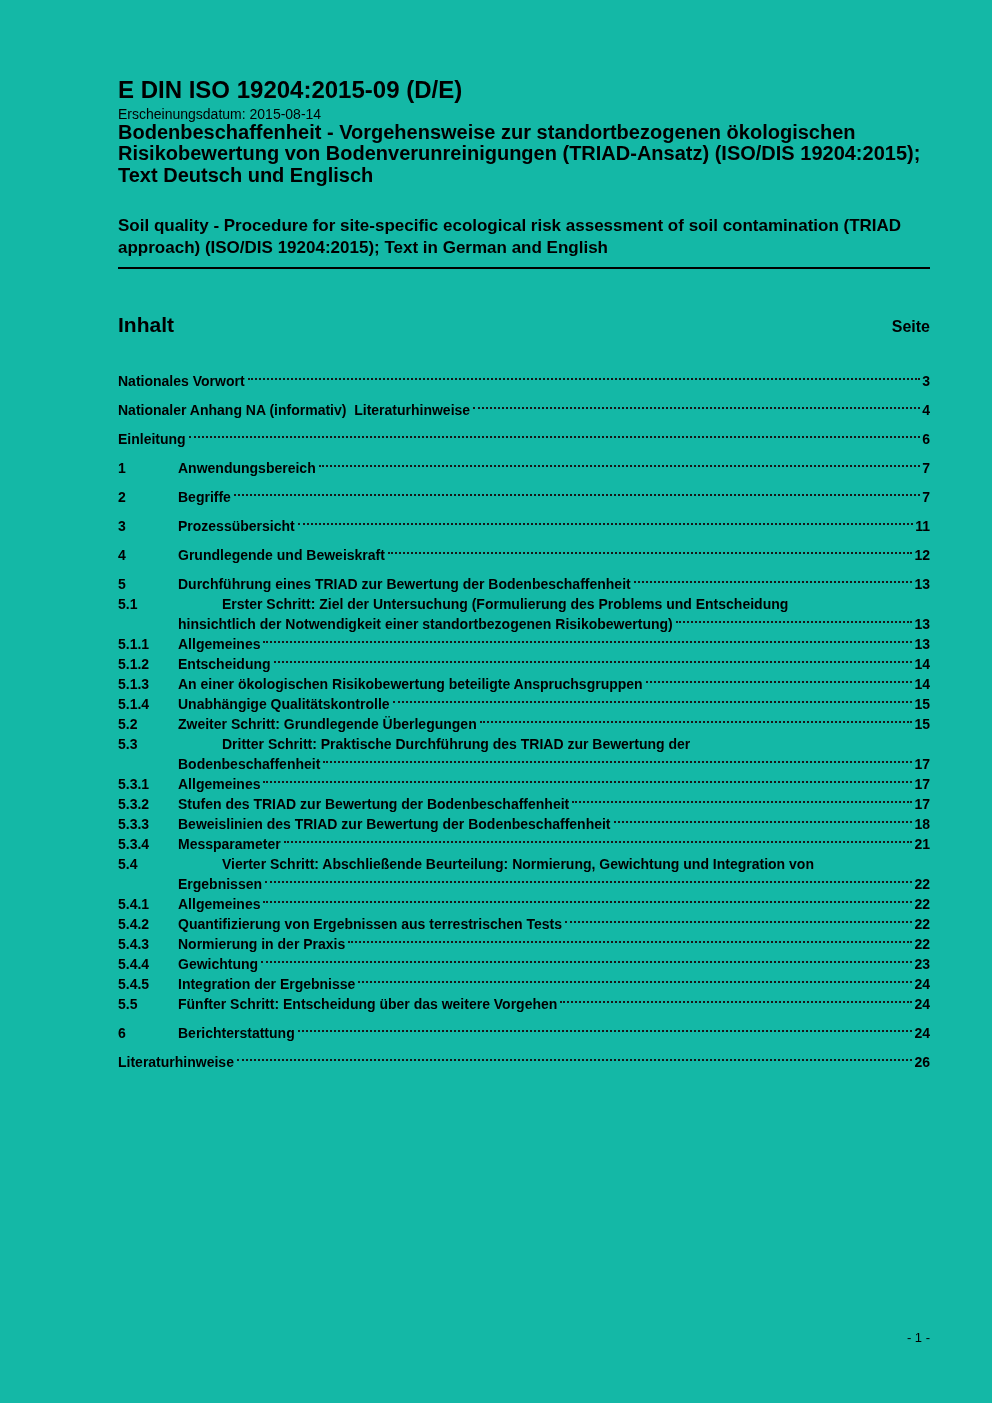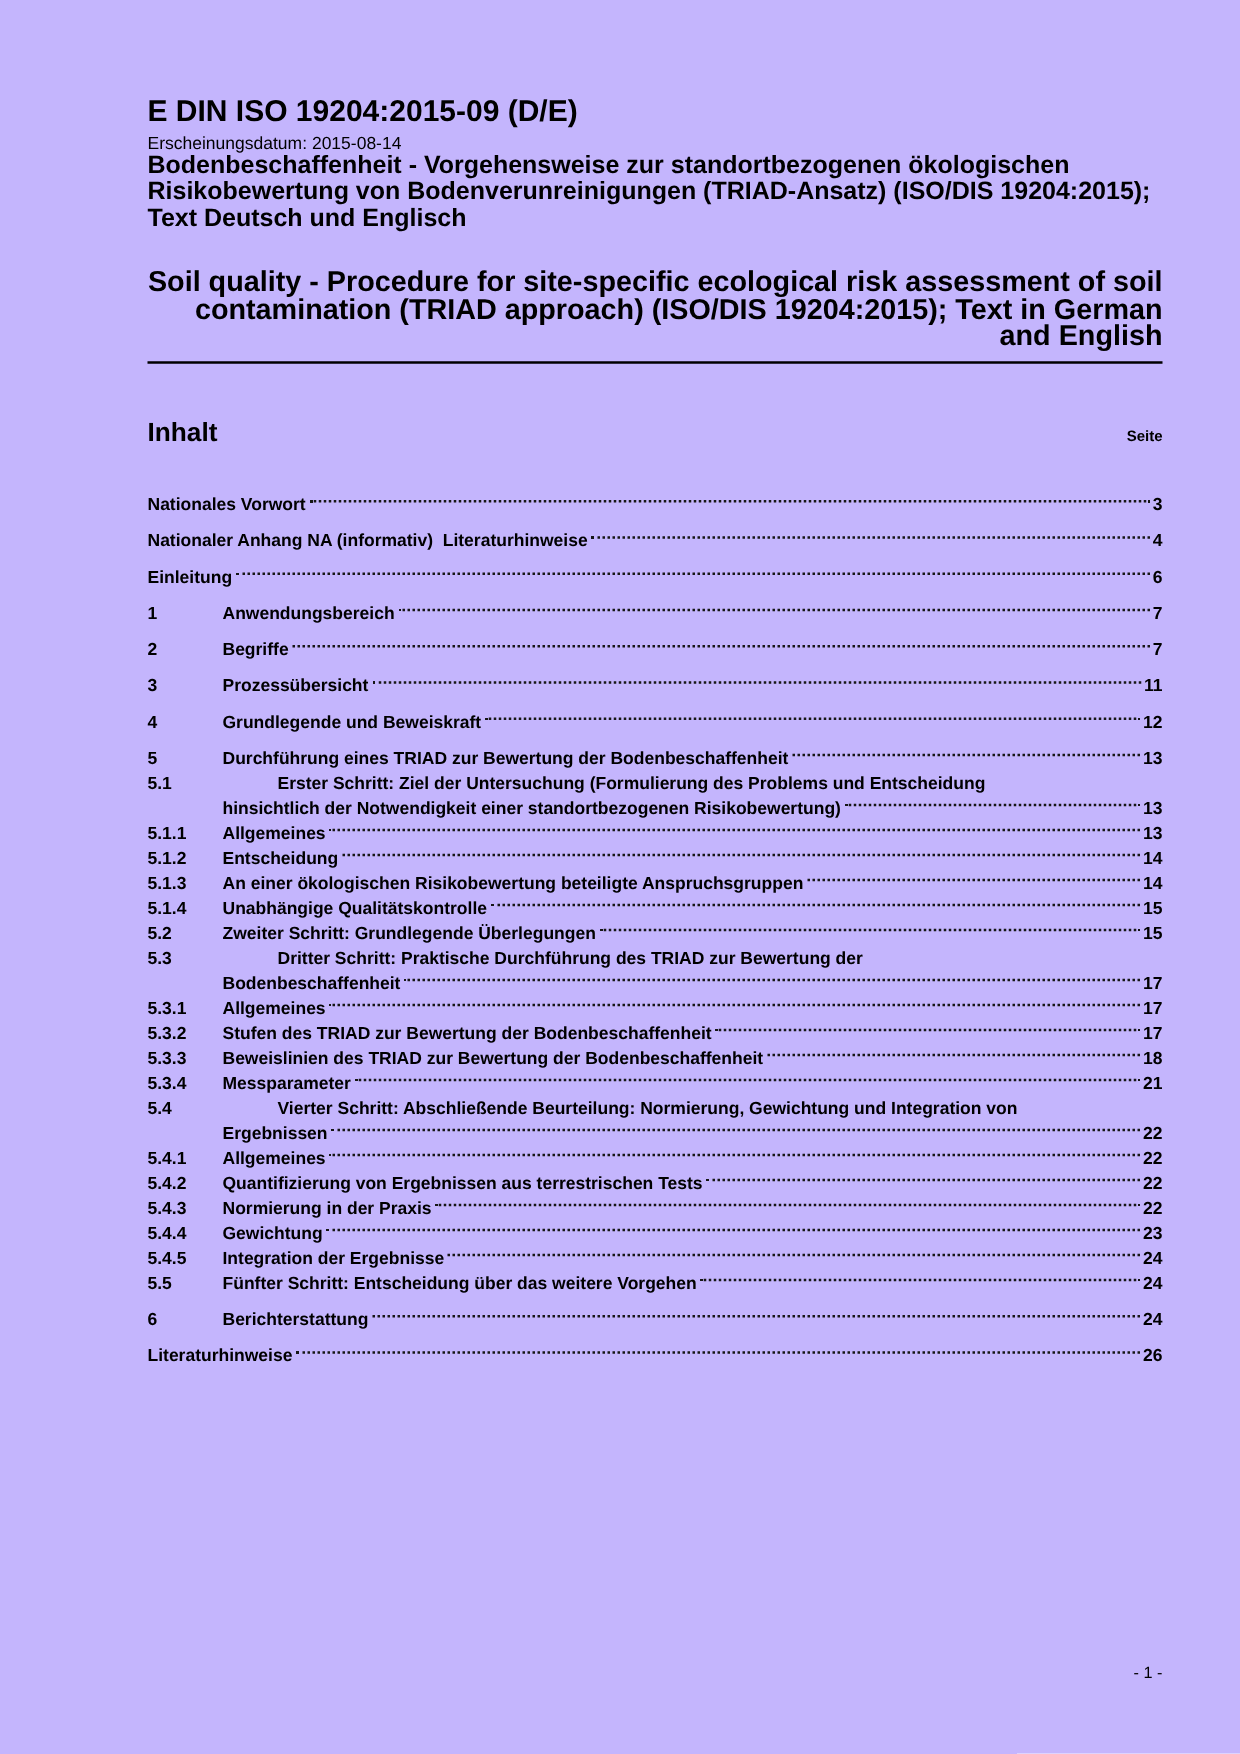--- a/index.html
+++ b/index.html
@@ -1,29 +1,29 @@
 <!DOCTYPE html>
 <html><head>
 <meta charset="utf-8">
 <style>
   * { margin:0; padding:0; box-sizing:border-box; }
   html,body { background:#ffffff; }
   body { font-family:"Liberation Sans", sans-serif; color:#000; }
   .page {
     position:relative; width:992px; height:1403px; margin:0 auto;
-    background:#c4b5fd; padding:76px 62px 0 118px; overflow:hidden;
+    background:#14b8a6; padding:76px 62px 0 118px; overflow:hidden;
   }
   .doc-number { font-size:24px; font-weight:bold; line-height:1.2; }
   .pub-date   { font-size:14px; margin-top:1px; }
   .title-de   { font-size:20px; font-weight:bold; line-height:21.5px; }
-  .title-en   { font-size:23px; font-weight:bold; line-height:21.5px; margin-top:29px;
-                padding-bottom:9px; border-bottom:2px solid #000;text-align:right; }
+  .title-en   { font-size:17px; font-weight:bold; line-height:21.5px; margin-top:29px;
+                padding-bottom:9px; border-bottom:2px solid #000; }
   .inhalt-row { display:flex; justify-content:space-between; align-items:baseline; margin-top:44px;gap:44px; }
   .inhalt     { font-size:21px; font-weight:bold; }
-  .seite      { font-size:12px; font-weight:bold; }
+  .seite      { font-size:16px; font-weight:bold; }
   .toc        { margin-top:34px; font-size:14px; font-weight:bold; }
   .toc-row    { display:flex; line-height:20px; }
   .toc-row.sp { margin-top:9px; }
   .toc-num    { flex:0 0 60px; width:60px; }
   .toc-body   { flex:1 1 auto; min-width:0; }
   .toc-plain  { display:block;padding-left:44px; }
   .toc-line   { display:flex; align-items:center; }
   .toc-label  { white-space:nowrap; }
   .toc-leader { flex:1 1 auto; min-width:10px; border-bottom:2px dotted #161616; margin:0 2px 4px 3px; }
   .toc-page   { white-space:nowrap; }

